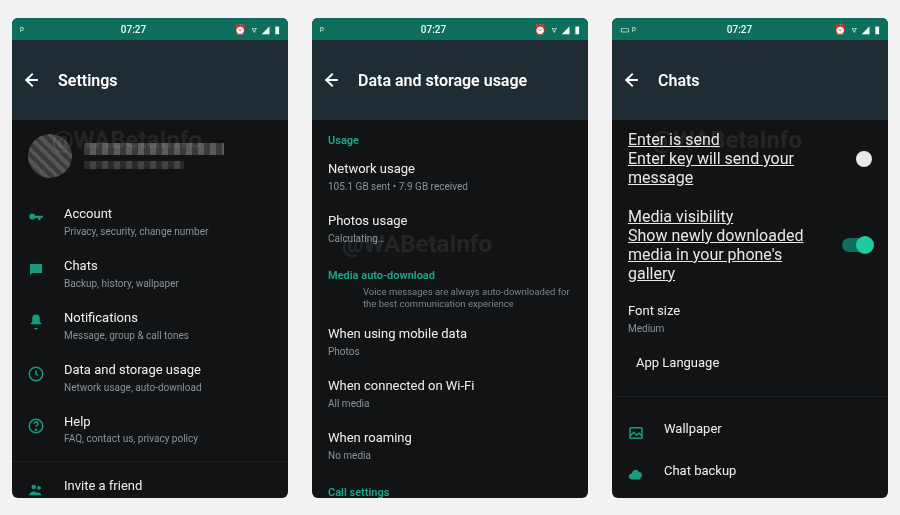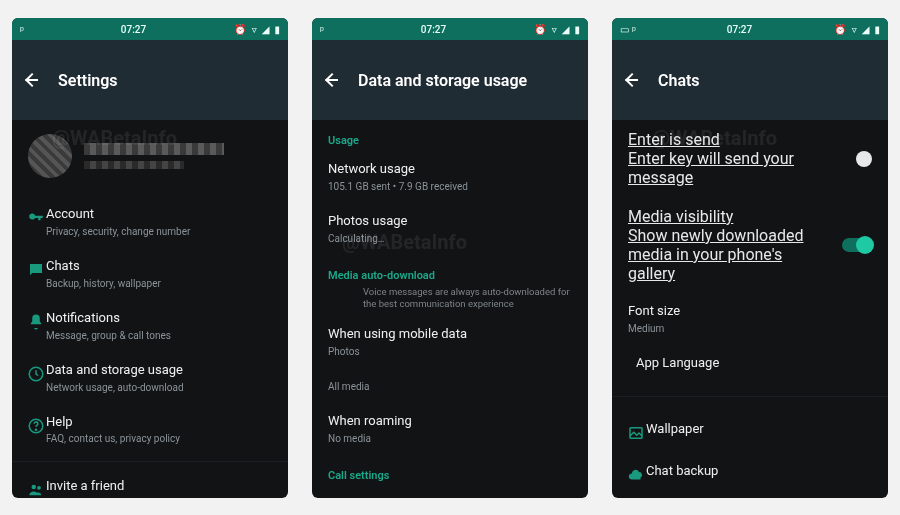--- a/index.html
+++ b/index.html
@@ -66,21 +66,21 @@
     content:"";
     position:absolute;
     width:12px; height:2px;
     background:#fff;
     left:2px; top:7px;
   }
   .body { flex:1; overflow:hidden; position:relative; }
   .watermark {
     position:absolute;
     top:6px; left:40px;
-    font-size:20px;
+    font-size:24px;
     font-weight:700;
     color: rgba(255,255,255,0.08);
     pointer-events:none;
   }
   .profile-row {
     display:flex; align-items:center; gap:12px;
     padding:14px 16px 18px;
   }
   .avatar {
     width:44px; height:44px; border-radius:50%;
@@ -92,20 +92,21 @@
     margin-bottom:6px;
   }
   .profile-text .pstatus {
     width:100px; height:8px;
     background: repeating-linear-gradient(90deg,#2a2a2a,#2a2a2a 6px,#444 6px,#444 12px);
   }
   .list { padding: 0 0 10px; }
   .item {
     display:flex; align-items:flex-start;
     padding: 10px 16px 10px 14px;
+    gap: 18px;
   }
   .item .icon {
     width:20px; height:20px; flex:0 0 20px;
     display:flex; align-items:center; justify-content:center;
     color:#1aa98b;
     opacity:0.9;
     margin-top:2px;
   } 
   .item .txt { flex:1; }
   .item .primary { font-size:13px; color:#f0f0f0; line-height:1.3; }
@@ -283,20 +284,21 @@
     <div class="section-header">Media auto-download</div>
     <div class="section-sub">Voice messages are always auto-downloaded for the best communication experience</div>
     <div class="item" style="padding-left:16px;gap:0;">
       <div class="txt">
         <div class="primary">When using mobile data</div>
         <div class="secondary">Photos</div>
       </div>
     </div>
     <div class="item" style="padding-left:16px;gap:0;">
       <div class="txt">
+        <div class="primary">When connected on Wi-Fi</div>
         <div class="secondary">All media</div>
       </div>
     </div>
     <div class="item" style="padding-left:16px;gap:0;">
       <div class="txt">
         <div class="primary">When roaming</div>
         <div class="secondary">No media</div>
       </div>
     </div>
 

